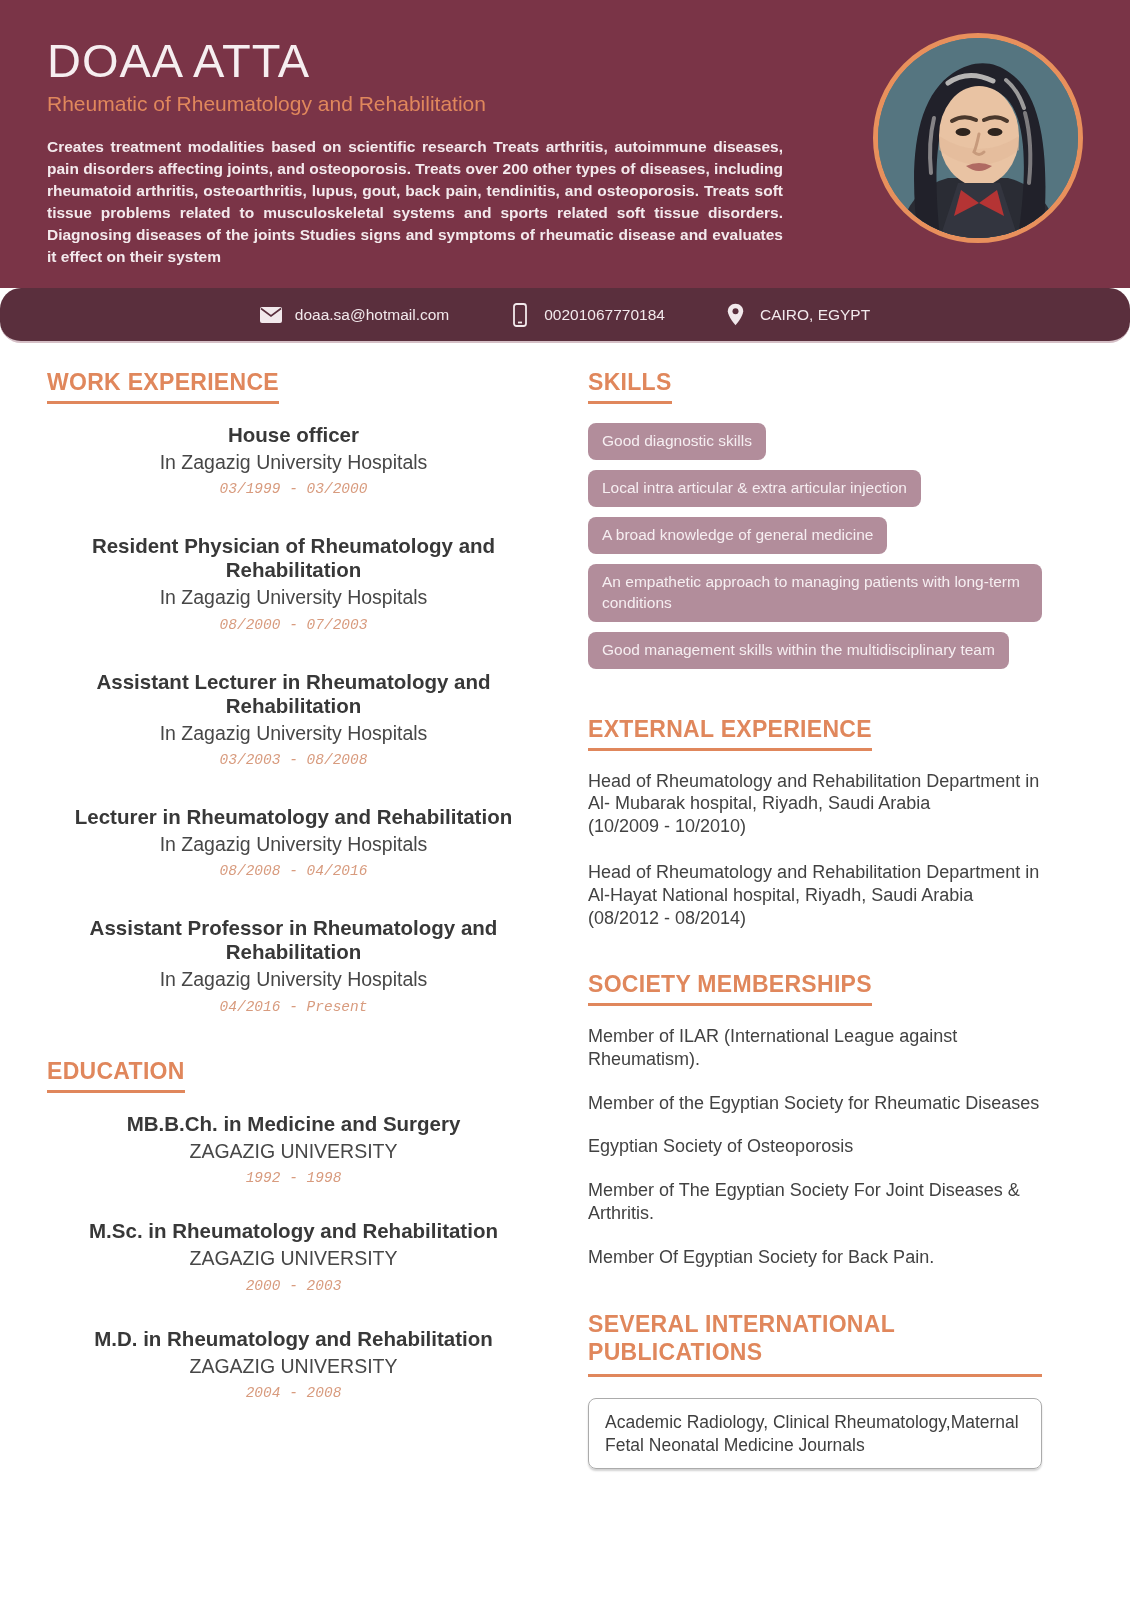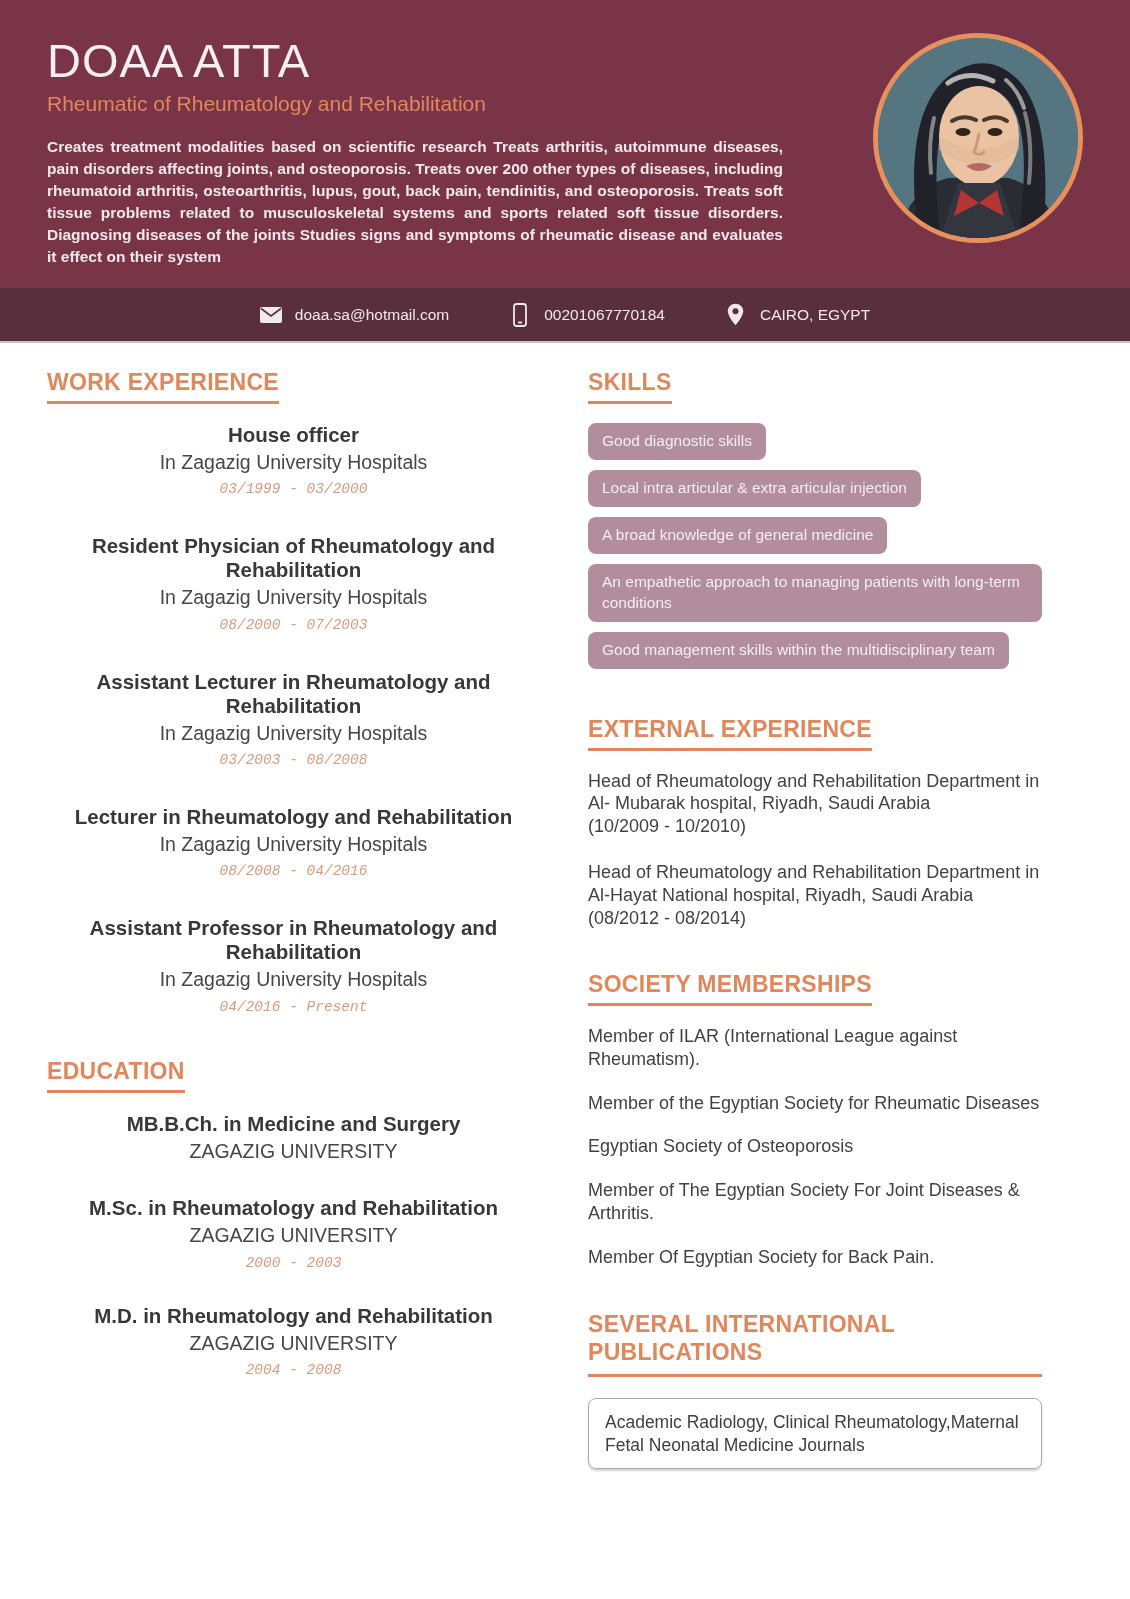--- a/index.html
+++ b/index.html
@@ -17,21 +17,21 @@
   .name{font-size:47px;font-weight:400;color:#f6eef0;letter-spacing:1px;line-height:1.05;}
   .job-title{font-size:21px;color:var(--accent);margin-top:7px;font-weight:400;}
   .summary{margin-top:20px;font-size:15.5px;font-weight:bold;color:#f3e9ec;line-height:1.42;
            text-align:justify;max-width:792px;}
   .photo-ring{position:absolute;top:33px;right:47px;width:210px;height:210px;border-radius:50%;
               border:5px solid #e8905c;overflow:hidden;background:#597a85;}
   .photo-ring svg{display:block;width:100%;height:100%;}
 
   
   .contact-bar{background:var(--bar-bg);height:55px;display:flex;align-items:center;
-               justify-content:center;gap:60px;border-bottom:2px solid #d5bfc6;}
+               justify-content:center;gap:60px;border-bottom:2px solid #d5bfc6;border-radius:21px;}
   .contact-item{display:flex;align-items:center;gap:13px;color:#f2e9ec;font-size:15.5px;}
   .cicon{display:flex;align-items:center;justify-content:center;width:22px;height:24px;}
 
   
   .content{display:flex;padding:25px 88px 0 47px;gap:48px;}
   .col-left{flex:0 0 493px;}
   .col-right{flex:1 1 auto;min-width:0;}
 
   .sec{margin-bottom:42px;}
   .sec-h{display:inline-block;color:var(--accent);font-size:23px;font-weight:bold;
@@ -166,20 +166,21 @@
           <div class="entry-date">04/2016 - Present</div>
         </div>
       </div>
 
       <div class="sec">
         <span class="sec-h">EDUCATION</span>
 
         <div class="entry" style="margin-bottom:33px;">
           <div class="entry-title">MB.B.Ch. in Medicine and Surgery</div>
           <div class="entry-org">ZAGAZIG UNIVERSITY</div>
+          <div class="entry-date">1992 - 1998</div>
         </div>
         <div class="entry" style="margin-bottom:33px;">
           <div class="entry-title">M.Sc. in Rheumatology and Rehabilitation</div>
           <div class="entry-org">ZAGAZIG UNIVERSITY</div>
           <div class="entry-date">2000 - 2003</div>
         </div>
         <div class="entry" style="margin-bottom:33px;">
           <div class="entry-title">M.D. in Rheumatology and Rehabilitation</div>
           <div class="entry-org">ZAGAZIG UNIVERSITY</div>
           <div class="entry-date">2004 - 2008</div>

